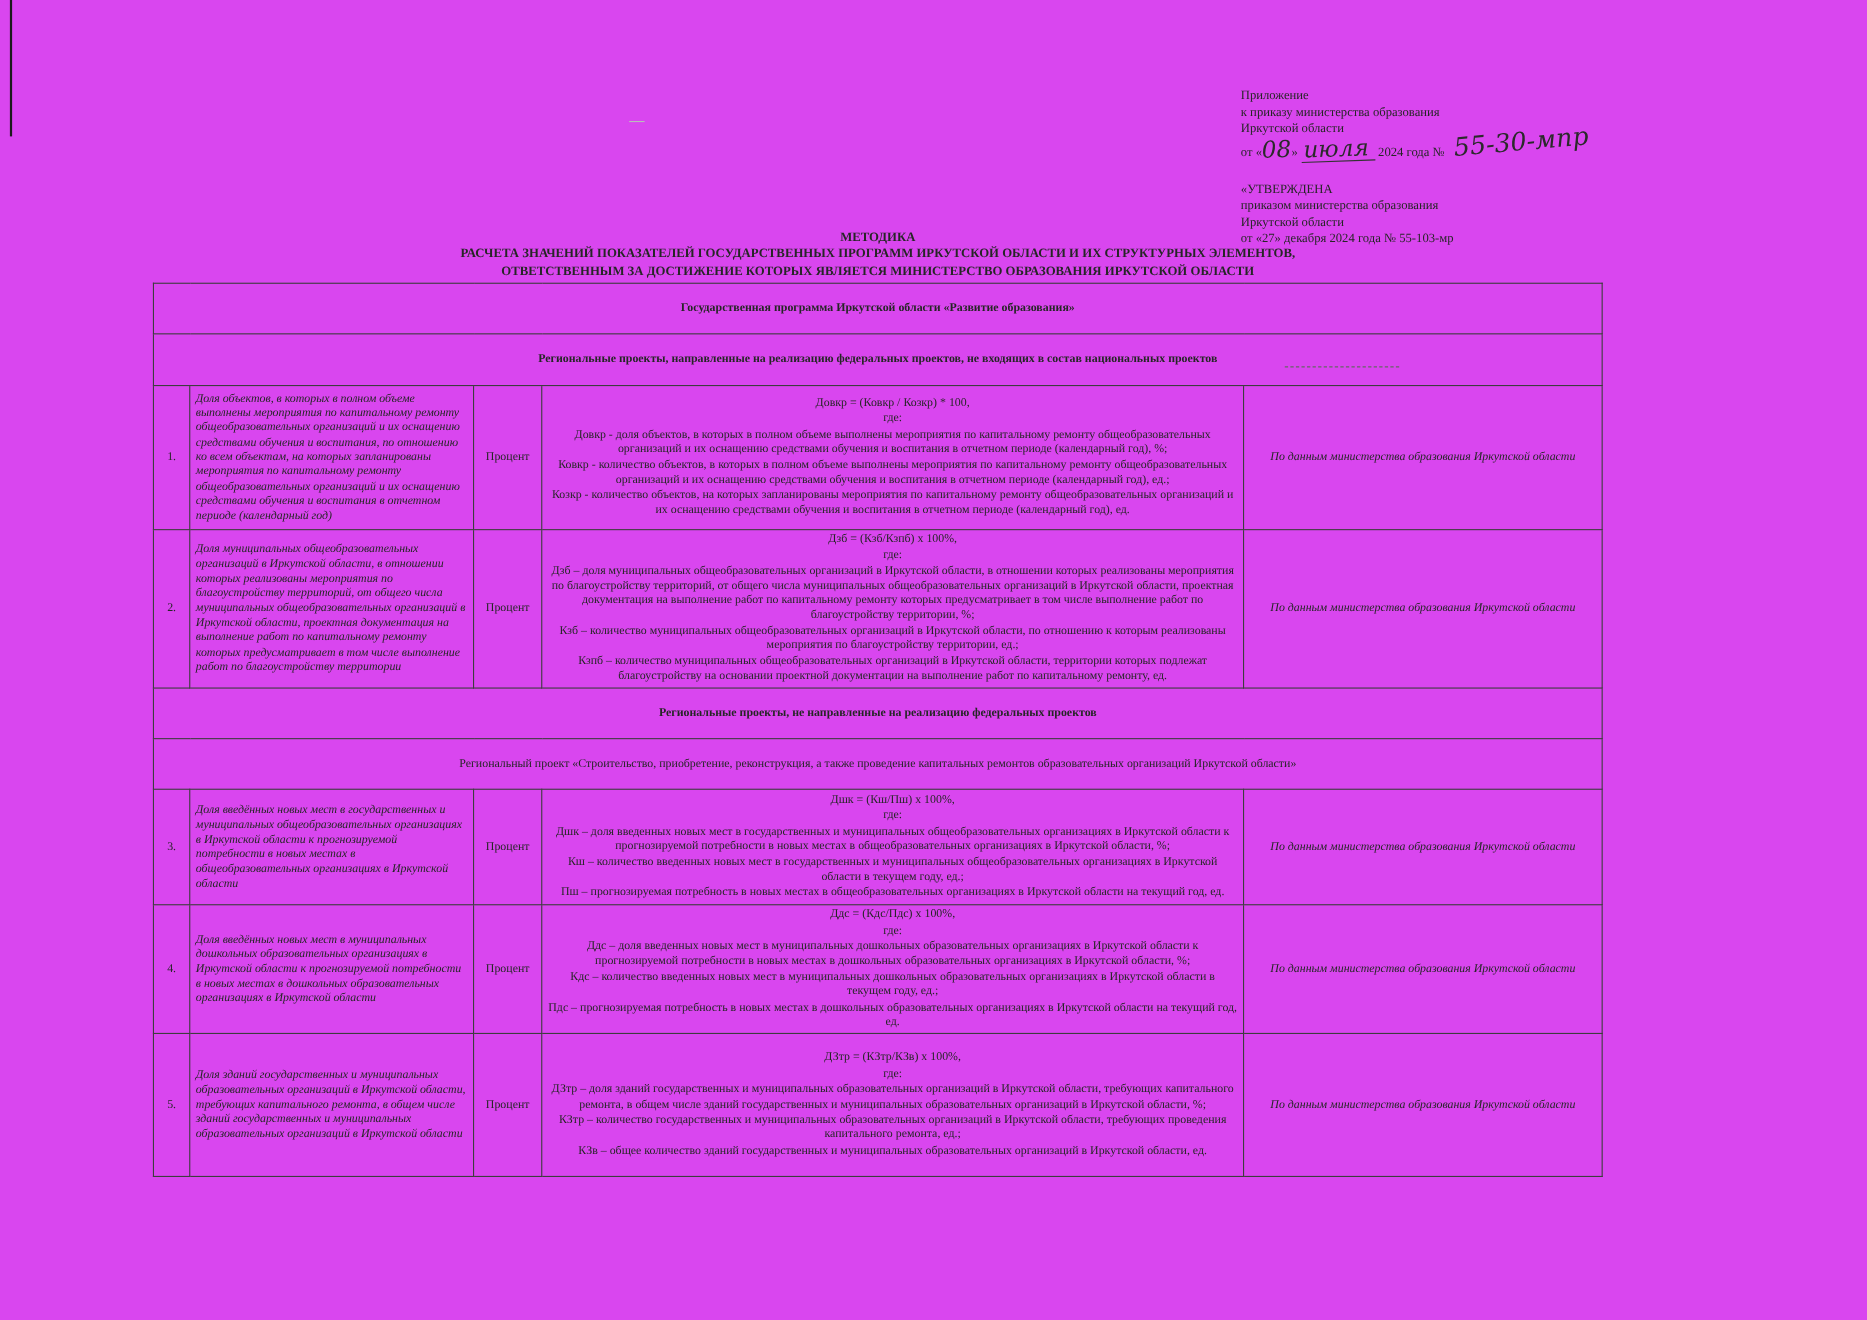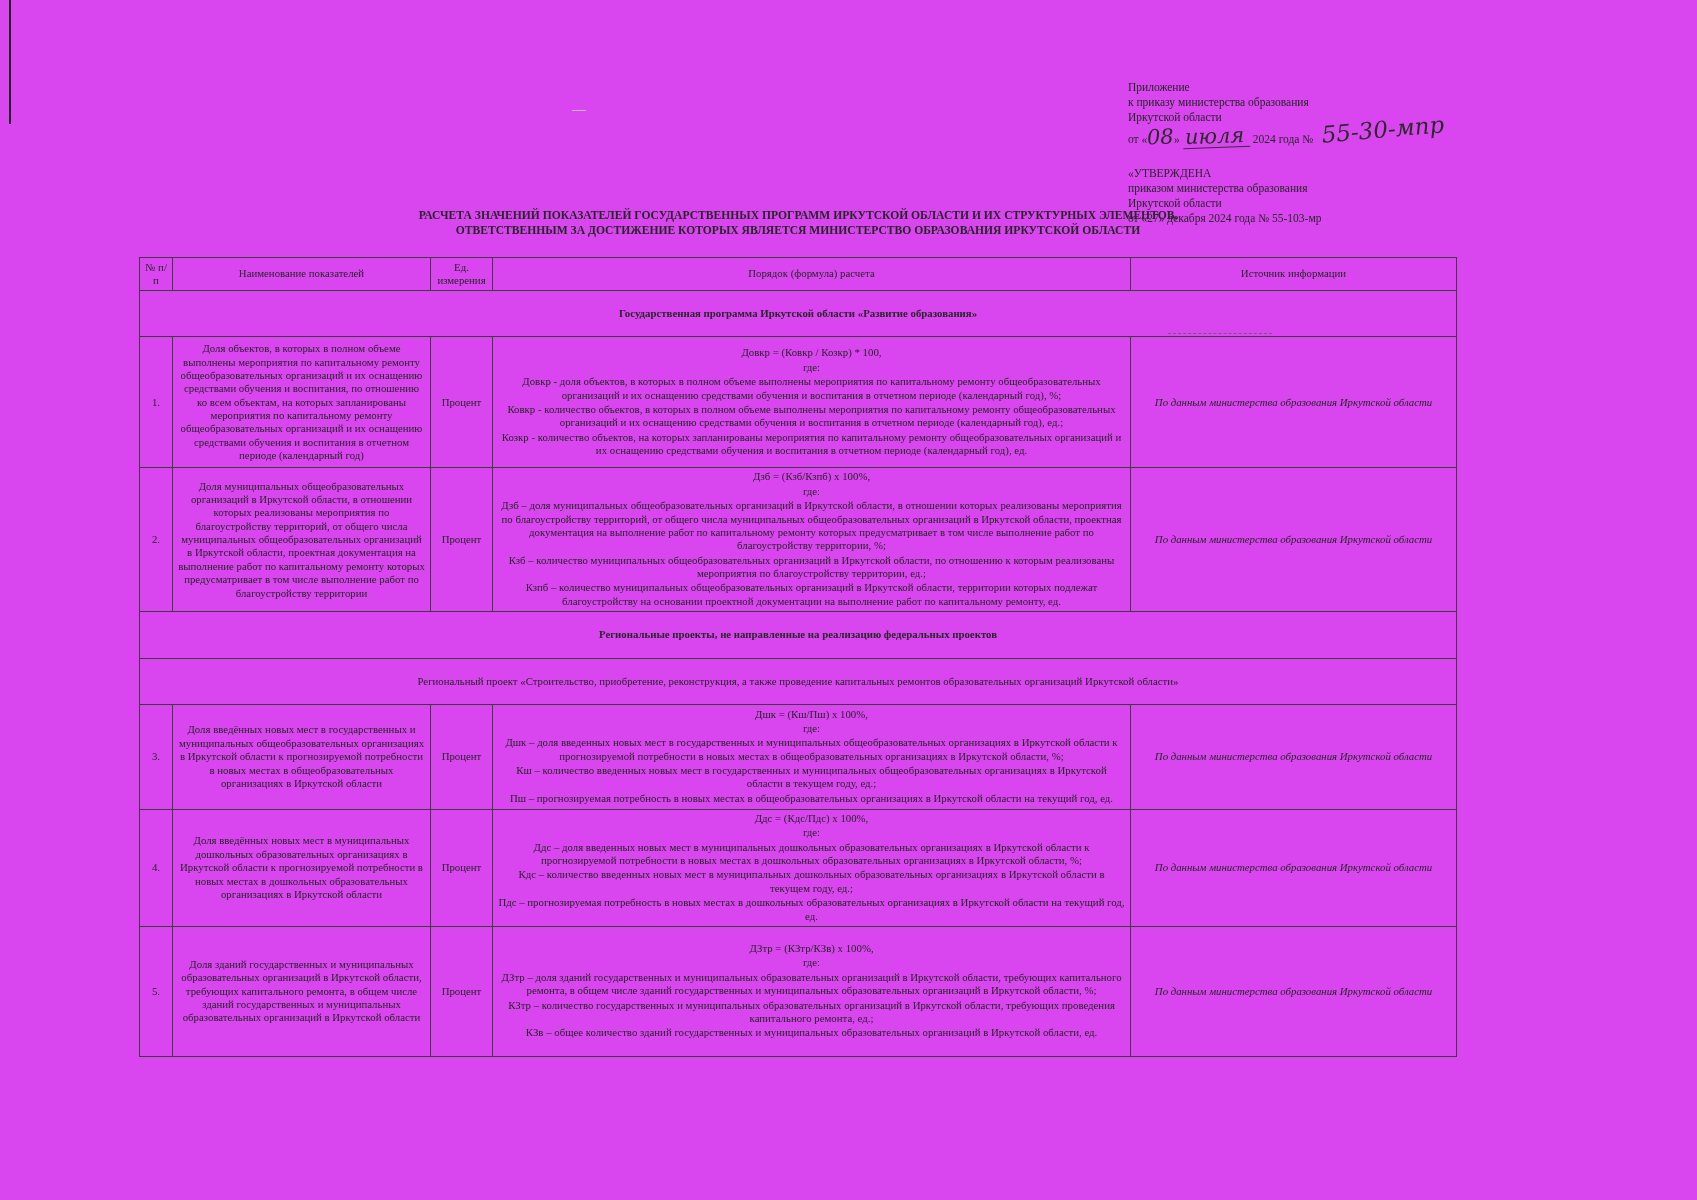--- a/index.html
+++ b/index.html
@@ -46,21 +46,21 @@
   table.main td,table.main th{
     border:1px solid #3d3d3d;
     padding:2px 5px;
     vertical-align:middle;
     font-weight:normal;
   }
   tr.hdr th{height:28px;text-align:center;}
   tr.section td{height:13px;text-align:center;padding:16px 4px;}
   tr.section.bold td{font-weight:bold;}
   td.c-num{text-align:center;}
-  td.c-name{text-align:center;padding:4px 7px;}
+  td.c-name{text-align:left;padding:4px 7px;font-style:italic;}
   td.c-unit{text-align:center;}
   td.c-formula{text-align:center;vertical-align:top;padding:3px 12px;}
   td.c-formula .fl{margin:0 0 1px 0;}
   td.c-source{text-align:center;font-style:italic;}
 </style>
 </head>
 <body>
 
 <div class="page">
 
@@ -79,44 +79,41 @@
       <span class="hw hw-num">55-30-мпр</span>
     </div>
     <div class="gap"></div>
     <div>«УТВЕРЖДЕНА</div>
     <div>приказом министерства образования</div>
     <div>Иркутской области</div>
     <div>от «27» декабря 2024 года № 55-103-мр</div>
   </div>
 
   <div class="title">
+    <div>МЕТОДИКА</div>
     <div>РАСЧЕТА ЗНАЧЕНИЙ ПОКАЗАТЕЛЕЙ ГОСУДАРСТВЕННЫХ ПРОГРАММ ИРКУТСКОЙ ОБЛАСТИ И ИХ СТРУКТУРНЫХ ЭЛЕМЕНТОВ,</div>
     <div>ОТВЕТСТВЕННЫМ ЗА ДОСТИЖЕНИЕ КОТОРЫХ ЯВЛЯЕТСЯ МИНИСТЕРСТВО ОБРАЗОВАНИЯ ИРКУТСКОЙ ОБЛАСТИ</div>
   </div>
 
   <table class="main">
     <colgroup>
       <col style="width:33px">
         <col style="width:258px">
         <col style="width:62px">
         <col style="width:638px">
         <col style="width:326px">
     </colgroup>
 
     <tbody>
-        <tr class="hdr">
-      <th>№ п/п</th>
-      <th>Наименование показателей</th>
-      <th>Ед. измерения</th>
-      <th>Порядок (формула) расчета</th>
-      <th>Источник информации</th>
-    </tr>
 
     <tr class="section bold">
       <td colspan="5">Государственная программа Иркутской области «Развитие образования»</td>
+    </tr>
+    <tr class="section bold">
+      <td colspan="5">Региональные проекты, направленные на реализацию федеральных проектов, не входящих в состав национальных проектов</td>
     </tr>
 
     <tr class="datarow" style="height:131px">
       <td class="c-num">1.</td>
       <td class="c-name">Доля объектов, в которых в полном объеме выполнены мероприятия по капитальному ремонту общеобразовательных организаций и их оснащению средствами обучения и воспитания, по отношению ко всем объектам, на которых запланированы мероприятия по капитальному ремонту общеобразовательных организаций и их оснащению средствами обучения и воспитания в отчетном периоде (календарный год)</td>
       <td class="c-unit">Процент</td>
       <td class="c-formula">
         <div class="fl">Довкр = (Ковкр / Козкр) * 100,</div>
         <div class="fl">где:</div>
         <div class="fl">Довкр - доля объектов, в которых в полном объеме выполнены мероприятия по капитальному ремонту общеобразовательных организаций и их оснащению средствами обучения и воспитания в отчетном периоде (календарный год), %;</div>

